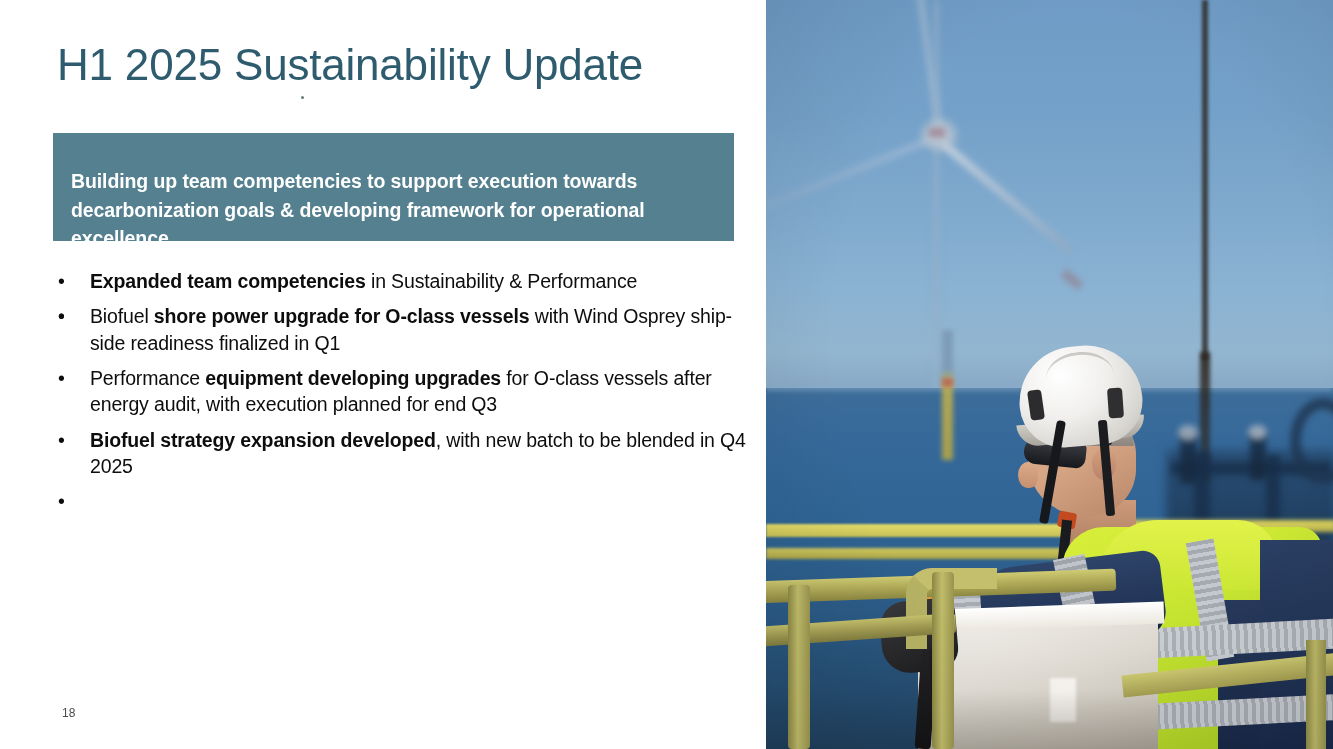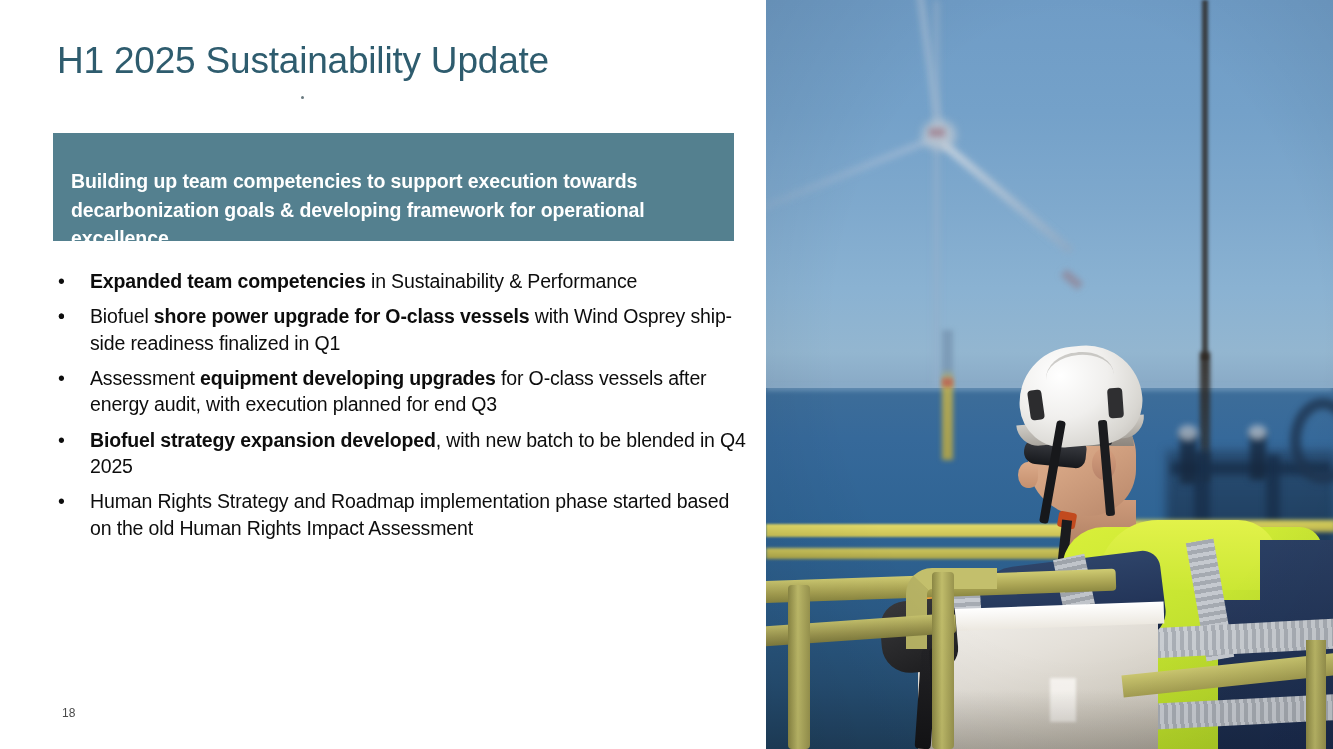--- a/index.html
+++ b/index.html
@@ -25,21 +25,21 @@
     left: 0; top: 0;
     width: 766px;
     height: 749px;
     background: #ffffff;
   }
 
   #slide-title {
     position: absolute;
     left: 57px;
     top: 40px;
-    font-size: 37px;
+    font-size: 44px;
     font-weight: 400;
     letter-spacing: -0.2px;
     color: #2e5c6e;
     white-space: nowrap;
     font-family: "Liberation Sans", sans-serif;
   }
 
   #title-artifact-dot {
     position: absolute;
     left: 301px;
@@ -502,23 +502,23 @@
     <div id="title-artifact-dot"></div>
 
     <div id="headline-banner" style="background: rgb(84, 128, 143);">
       <div id="headline-banner-text" style="color: rgb(255, 255, 255); margin-top: 18px;">Building up team competencies to support execution towards decarbonization goals &amp; developing framework for operational excellence</div>
     </div>
 
     <div id="bullet-list">
         <div class="bullet-item"><span class="bullet-marker">•</span><span><b>Expanded team competencies</b><span> in Sustainability &amp; Performance</span></span></div>
         <div class="bullet-item"><span class="bullet-marker">•</span></div>
         <div class="bullet-item"><span class="bullet-marker">•</span><span><span>Biofuel </span><b>shore power upgrade for O-class vessels</b><span> with Wind Osprey ship-side readiness finalized in Q1</span></span></div>
-        <div class="bullet-item"><span class="bullet-marker">•</span><span><span>Assessment </span><b>equipment developing upgrades</b><span> for O-class vessels after energy audit, with execution planned for end Q3</span></span></div>
+        <div class="bullet-item"><span class="bullet-marker">•</span><span><span>Performance </span><b>equipment developing upgrades</b><span> for O-class vessels after energy audit, with execution planned for end Q3</span></span></div>
         <div class="bullet-item"><span class="bullet-marker">•</span><span><b>Biofuel strategy expansion developed</b><span>, with new batch to be blended in Q4 2025</span></span></div>
-        <div class="bullet-item"><span class="bullet-marker">•</span><span><span>Human Rights Strategy and Roadmap implementation phase started based on the old Human Rights Impact Assessment</span></span></div>
+        <div class="bullet-item"><span class="bullet-marker">•</span></div>
       </div>
 
     <div id="page-number">18</div>
   </div>
 
   <div id="photo-panel">
     <div class="ph" id="photo-sky"></div>
 
     <div class="ph" id="turbine-blade-left"></div>
     <div class="ph" id="turbine-blade-up"></div>

